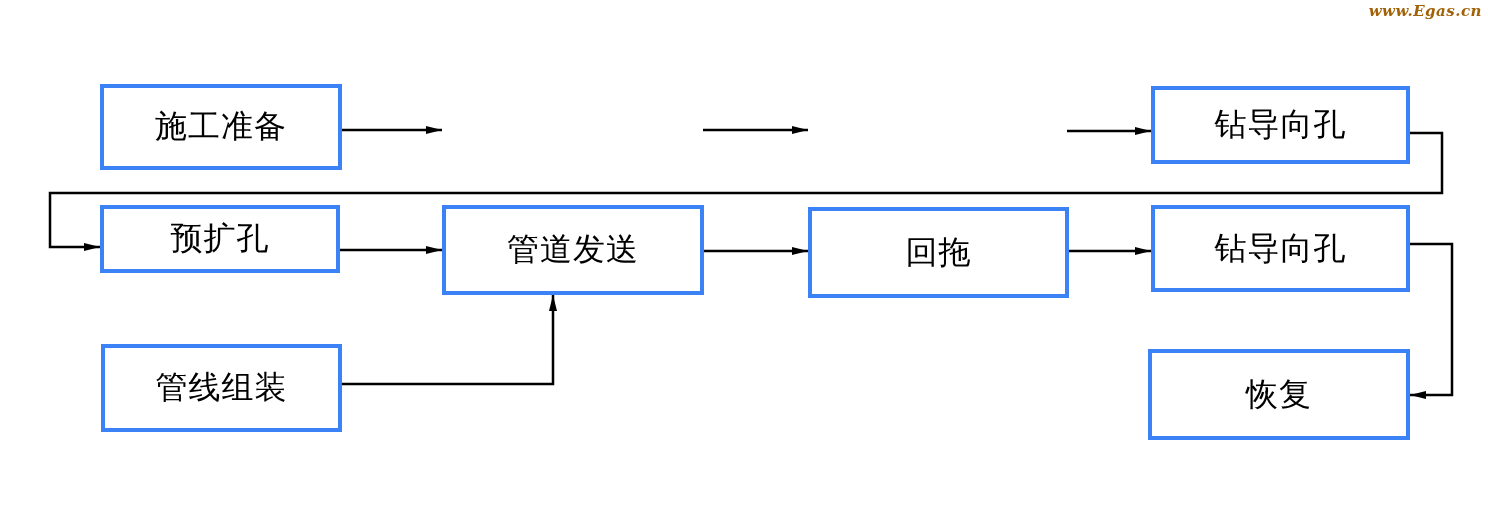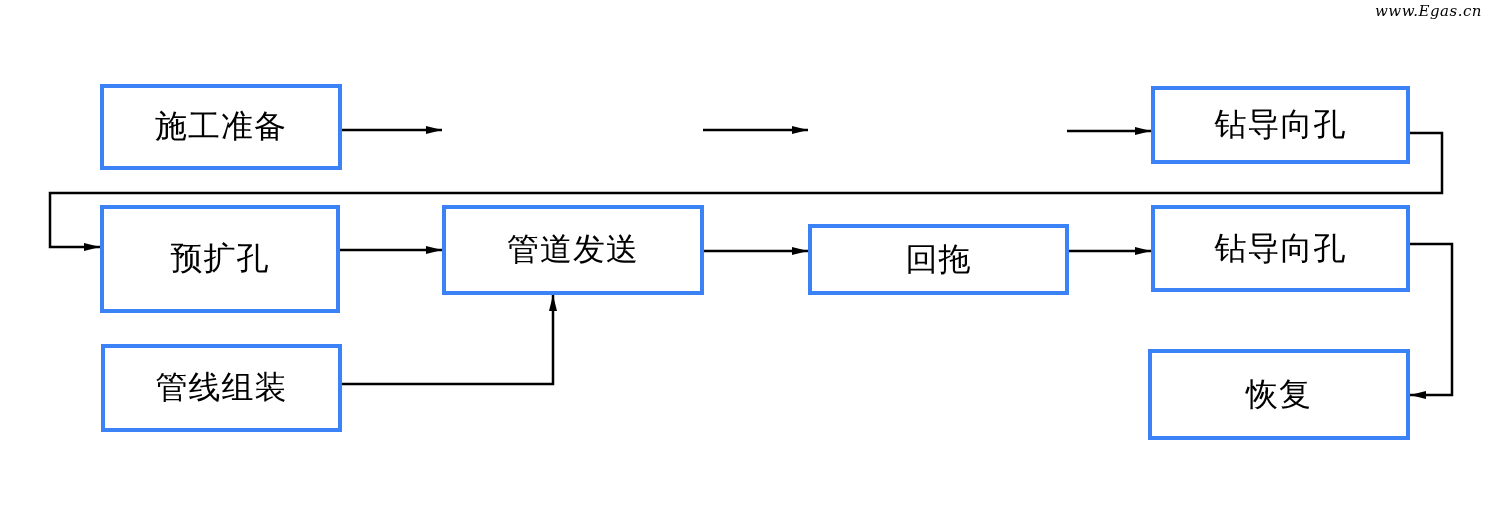--- a/index.html
+++ b/index.html
@@ -33,32 +33,32 @@
     letter-spacing: 1px;
     color: #000000;
     white-space: nowrap;
   }
   .watermark {
     position: absolute;
     top: 2px;
     right: 6px;
     font-size: 15px;
     font-style: italic;
-    font-weight: normal;
-    color: #000000;
+    font-weight: bold;
+    color: #a16207;
     letter-spacing: 0.5px;
   }
   
   #n0 { left: 100px;  top: 84px;  width: 242px; height: 86px; }
   #n1 { left: 442px;  top: 85px;  width: 261px; height: 90px; }
   #n2 { left: 808px;  top: 85px;  width: 259px; height: 92px; }
   #n3 { left: 1151px; top: 86px;  width: 259px; height: 78px; }
-  #n4 { left: 100px;  top: 205px; width: 240px; height: 108px; }
+  #n4 { left: 100px;  top: 205px; width: 240px; height: 68px; }
   #n5 { left: 442px;  top: 205px; width: 262px; height: 90px; }
-  #n6 { left: 808px;  top: 207px; width: 261px; height: 71px; margin-top: 17px; }
+  #n6 { left: 808px;  top: 207px; width: 261px; height: 91px; }
   #n7 { left: 1151px; top: 205px; width: 259px; height: 87px; }
   #n8 { left: 101px;  top: 344px; width: 241px; height: 88px; }
   #n9 { left: 1148px; top: 349px; width: 262px; height: 91px; }
 </style>
 </head>
 <body>
 
 <div class="canvas">
 
   <svg class="wires" viewBox="0 0 1488 520" xmlns="http://www.w3.org/2000/svg">

